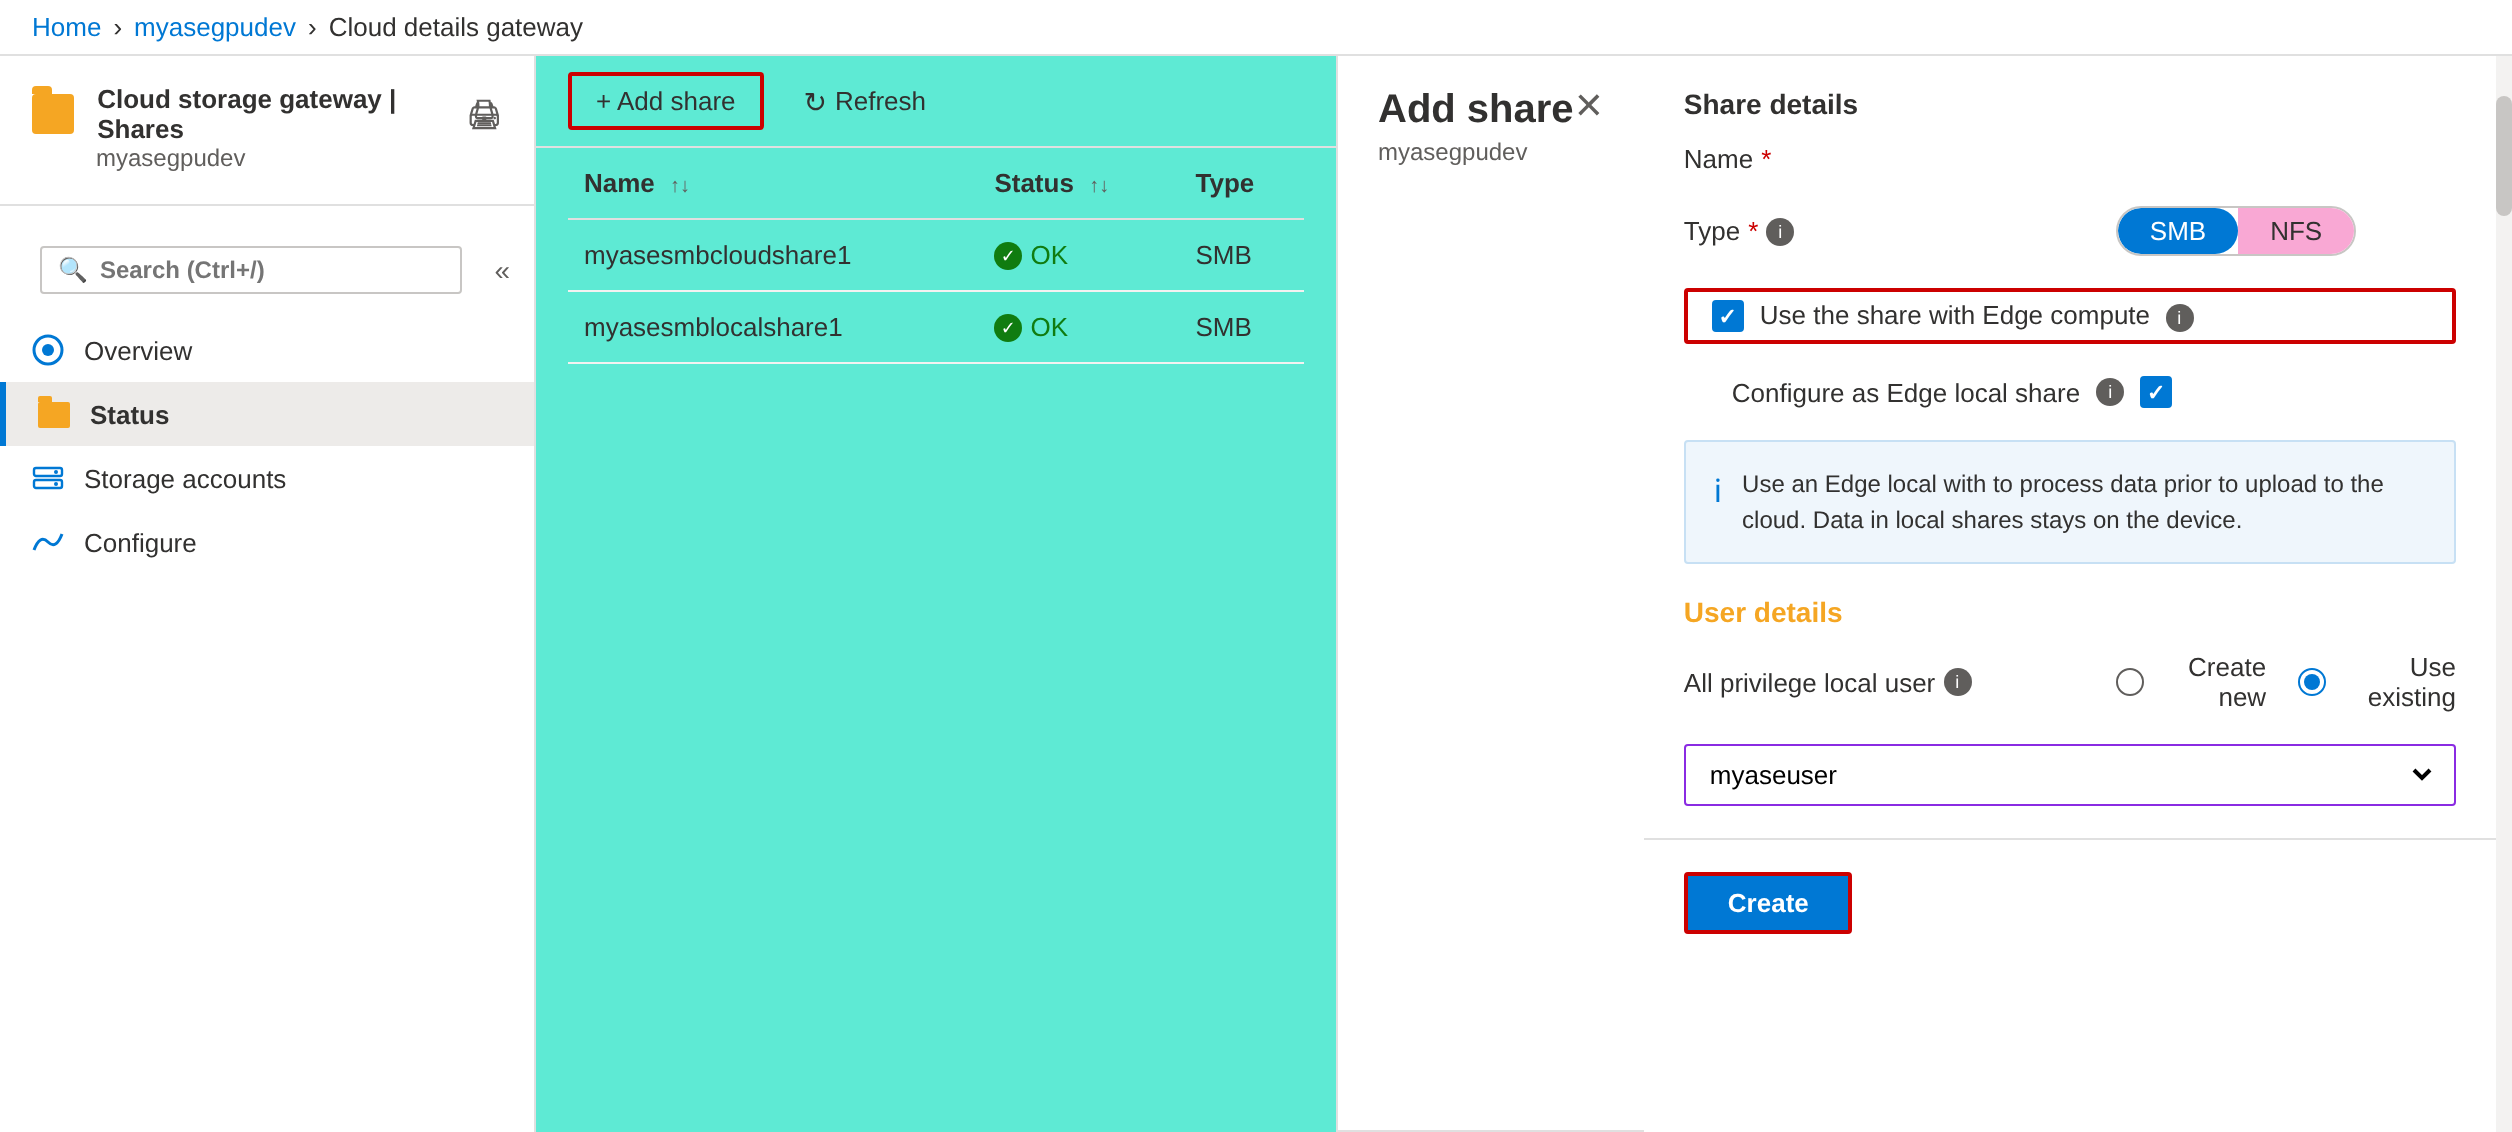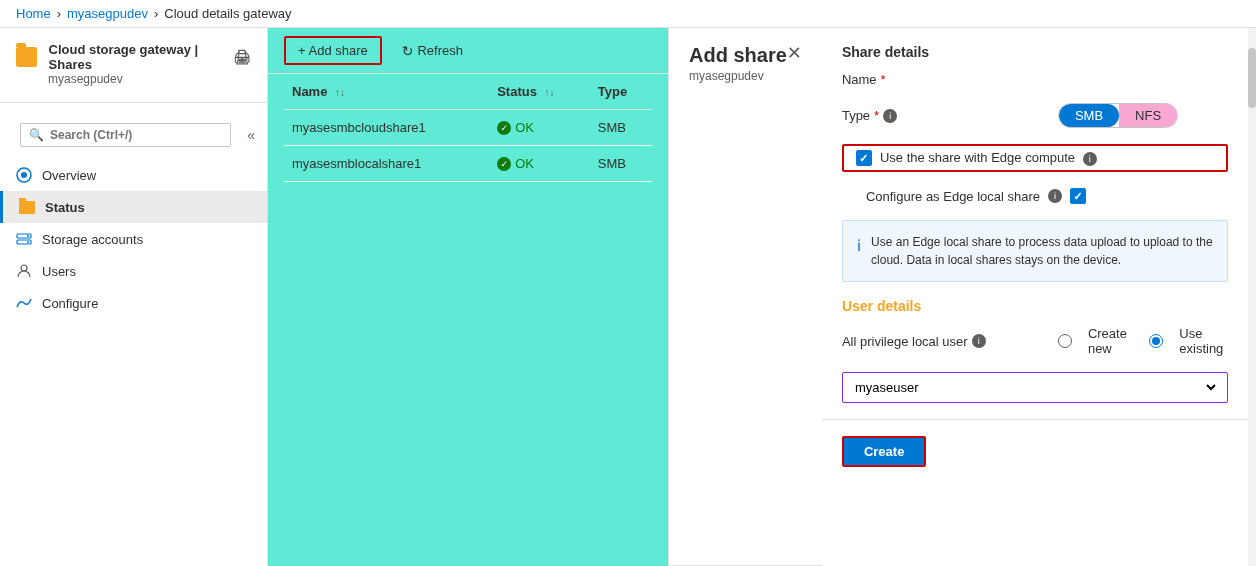--- a/index.html
+++ b/index.html
@@ -74,21 +74,21 @@
     .checkbox-checked::after { content: '✓'; color: white; font-size: 11px; font-weight: bold; }
 
     
     .info-box { background: #eff6fc; border: 1px solid #c7e0f4; border-radius: 2px; padding: 12px 14px; display: flex; gap: 10px; margin-bottom: 16px; }
     .info-box-icon { color: #0078d4; font-size: 16px; flex-shrink: 0; margin-top: 1px; }
     .info-box-text { font-size: 12px; color: #323130; line-height: 1.5; }
 
     
     .user-section-title { font-size: 14px; font-weight: 600; color: #f5a623; margin-bottom: 12px; }
     .radio-group { display: flex; align-items: center; gap: 16px; }
-    .radio-opt { display: flex; align-items: center; gap: 16px; cursor: pointer; font-size: 13px; color: #323130; }
+    .radio-opt { display: flex; align-items: center; gap: 6px; cursor: pointer; font-size: 13px; color: #323130; text-align: right; }
     .radio-circle { width: 14px; height: 14px; border-radius: 50%; border: 1px solid #605e5c; display: flex; align-items: center; justify-content: center; flex-shrink: 0; }
     .radio-circle.selected { border-color: #0078d4; }
     .radio-circle.selected::after { content: ''; width: 8px; height: 8px; border-radius: 50%; background: #0078d4; }
     .select-box { width: 100%; border: 1px solid #8a2be2; border-radius: 2px; padding: 6px 8px; font-size: 13px; display: flex; align-items: center; justify-content: space-between; cursor: pointer; margin-top: 12px; }
     .select-box select { border: none; outline: none; width: 100%; font-size: 13px; background: transparent; cursor: pointer; }
 
     
     .panel-footer { padding: 16px 20px; border-top: 1px solid #e0e0e0; }
     .btn-create { background: #0078d4; color: white; border: 2px solid #cc0000; padding: 6px 20px; cursor: pointer; font-size: 13px; font-weight: 600; border-radius: 2px; }
 
@@ -159,29 +159,20 @@
       <div class="nav-item">
         <span class="nav-icon" style="color:#0078d4;">
           <svg width="16" height="16" viewBox="0 0 16 16">
               <rect x="1" y="3" width="14" height="4" rx="1" fill="none" stroke="#0078d4" stroke-width="1.2"></rect>
               <rect x="1" y="9" width="14" height="4" rx="1" fill="none" stroke="#0078d4" stroke-width="1.2"></rect>
               <circle cx="12" cy="5" r="1" fill="#0078d4"></circle>
               <circle cx="12" cy="11" r="1" fill="#0078d4"></circle>
             </svg>
         </span>
         <span>Storage accounts</span>
-      </div>
-      <div class="nav-item">
-        <span class="nav-icon" style="color:#605e5c;">
-          <svg width="16" height="16" viewBox="0 0 16 16">
-              <circle cx="8" cy="5" r="3" fill="none" stroke="#605e5c" stroke-width="1.2"></circle>
-              <path d="M2 14c0-3.3 2.7-6 6-6s6 2.7 6 6" fill="none" stroke="#605e5c" stroke-width="1.2"></path>
-            </svg>
-        </span>
-        <span>Users</span>
       </div>
       <div class="nav-item">
         <span class="nav-icon" style="color:#0078d4;">
           <svg width="16" height="16" viewBox="0 0 16 16">
               <path d="M1 12 Q4 4 8 8 Q12 12 15 4" fill="none" stroke="#0078d4" stroke-width="1.5"></path>
             </svg>
         </span>
         <span>Configure</span>
       </div>
     </nav>
@@ -286,21 +277,21 @@
           </div>
 
           <div class="checkbox-normal">
             <span style="color:#323130;">Configure as Edge local share</span>
             <span class="info-icon">i</span>
             <div class="checkbox-checked"></div>
           </div>
 
           <div class="info-box">
             <span class="info-box-icon">ℹ</span>
-            <span class="info-box-text">Use an Edge local share to process data upload to upload to the cloud. Data in local shares stays on the device.</span>
+            <span class="info-box-text">Use an Edge local with to process data prior to upload to the cloud. Data in local shares stays on the device.</span>
           </div>
 
           <div class="user-section-title">User details</div>
 
           <div class="form-row">
             <div class="form-label">
               <span>All privilege local user</span>
               <span class="info-icon">i</span>
             </div>
             <div class="form-control">

